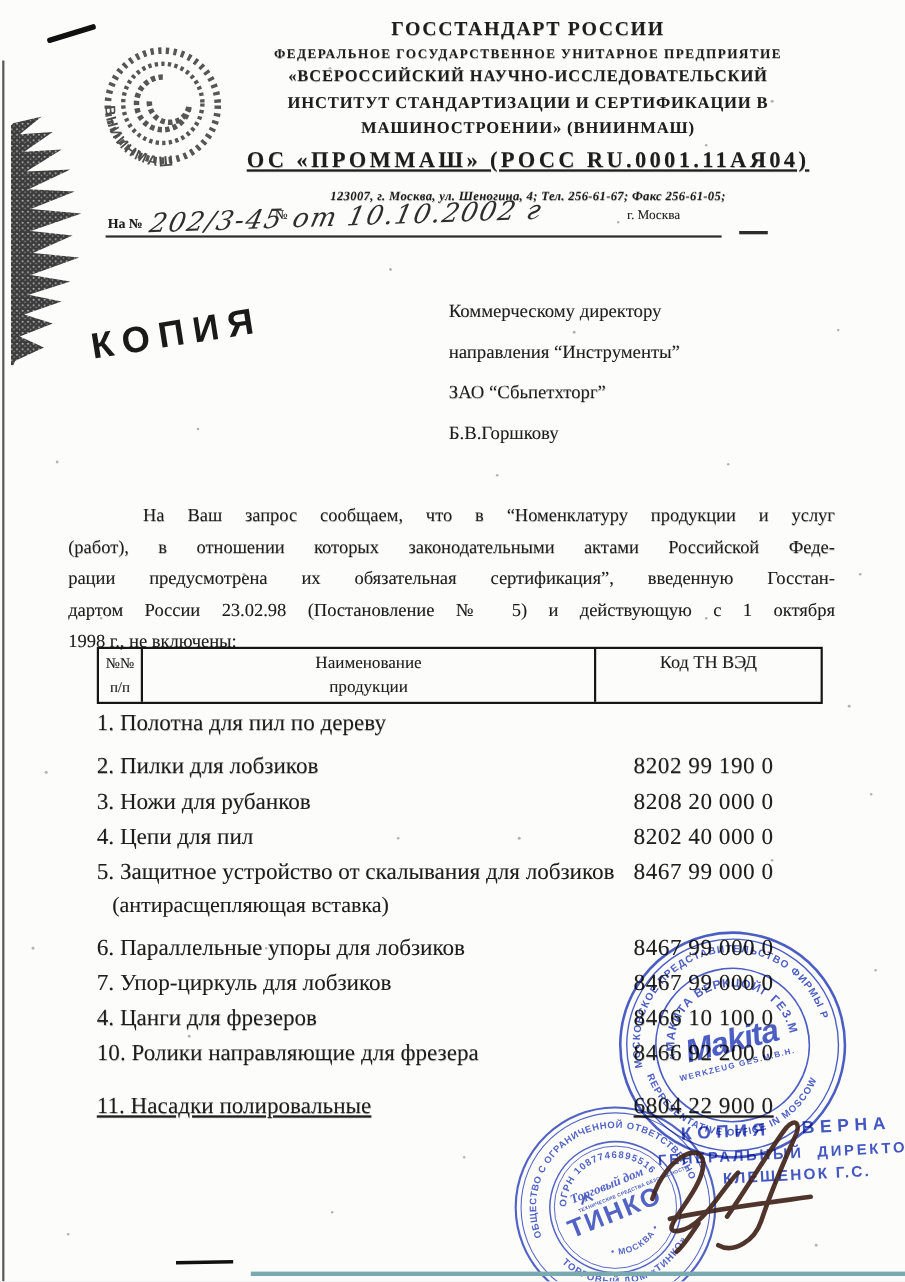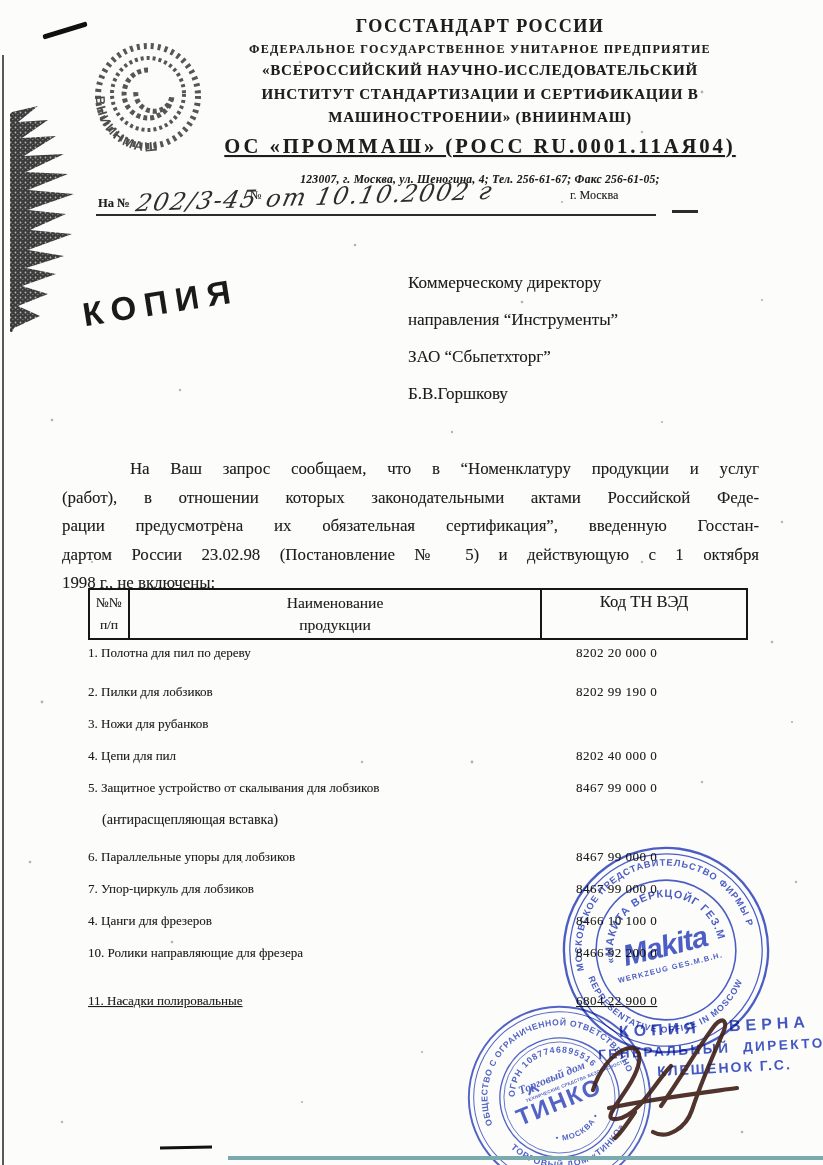--- a/index.html
+++ b/index.html
@@ -41,23 +41,23 @@
 
   
   .thead{left:88px;top:588px;width:656px;height:48px;border:2.2px solid #161616;
          display:grid;grid-template-columns:40px 412px 1fr;}
   .thead .c{border-right:2px solid #161616;text-align:center;padding-top:2px;}
   .thead .c:last-child{border-right:none;}
   .th-num{font-size:13.5px;line-height:22px;}
   .th-name{font-size:15.5px;line-height:22px;}
   .th-code{font-size:16.5px;padding-top:4px;}
   .trows{left:88px;top:645px;width:680px;}
-  .trow{display:grid;grid-template-columns:488px 190px;height:32px;font-size:13px;}
+  .trow{display:grid;grid-template-columns:488px 190px;height:32px;font-size:21px;}
   .trow .code{letter-spacing:.5px;}
-  .tnote{height:34px;padding-left:14px;font-size:14px;}
+  .tnote{height:34px;padding-left:14px;font-size:20px;}
   .makita-stamp{left:558px;top:842px;transform:rotate(-14deg);opacity:.88;mix-blend-mode:multiply;}
   .tinko-stamp{left:462px;top:1000px;transform:rotate(-22deg);opacity:.85;mix-blend-mode:multiply;}
   .verify-stamp{left:598px;top:1018px;transform:rotate(-3deg);font-family:"Liberation Sans",sans-serif;
                 font-weight:bold;color:#3449c0;mix-blend-mode:multiply;opacity:.92;}
   .verify-stamp div{white-space:pre;}
   .vl1{font-size:16px;letter-spacing:5px;margin-left:22px;}
   .vl2{font-size:13.5px;letter-spacing:2.5px;margin-top:5px;}
   .vl3{font-size:14px;letter-spacing:2px;margin-left:58px;margin-top:4px;}
 
   
@@ -144,28 +144,28 @@
     <div class="c th-name">
       <div>Наименование</div>
       <div>продукции</div>
     </div>
     <div class="c th-code">Код ТН ВЭД</div>
   </div>
 
   <div class="abs trows ink">
     <div class="trow">
       <span>1. Полотна для пил по дереву</span>
-      <span class="code">8202 20 000 0</span>
     </div>
     <div class="trow" style="margin-top:7px;">
       <span>2. Пилки для  лобзиков</span>
       <span class="code">8202 99 190 0</span>
     </div>
     <div class="trow">
       <span>3. Ножи для рубанков</span>
+      <span class="code">8208 20 000 0</span>
     </div>
     <div class="trow">
       <span>4. Цепи для пил</span>
       <span class="code">8202 40 000 0</span>
     </div>
     <div class="trow">
       <span>5. Защитное устройство от скалывания  для лобзиков</span>
       <span class="code">8467 99 000 0</span>
     </div>
     <div class="tnote">(антирасщепляющая вставка)</div>

